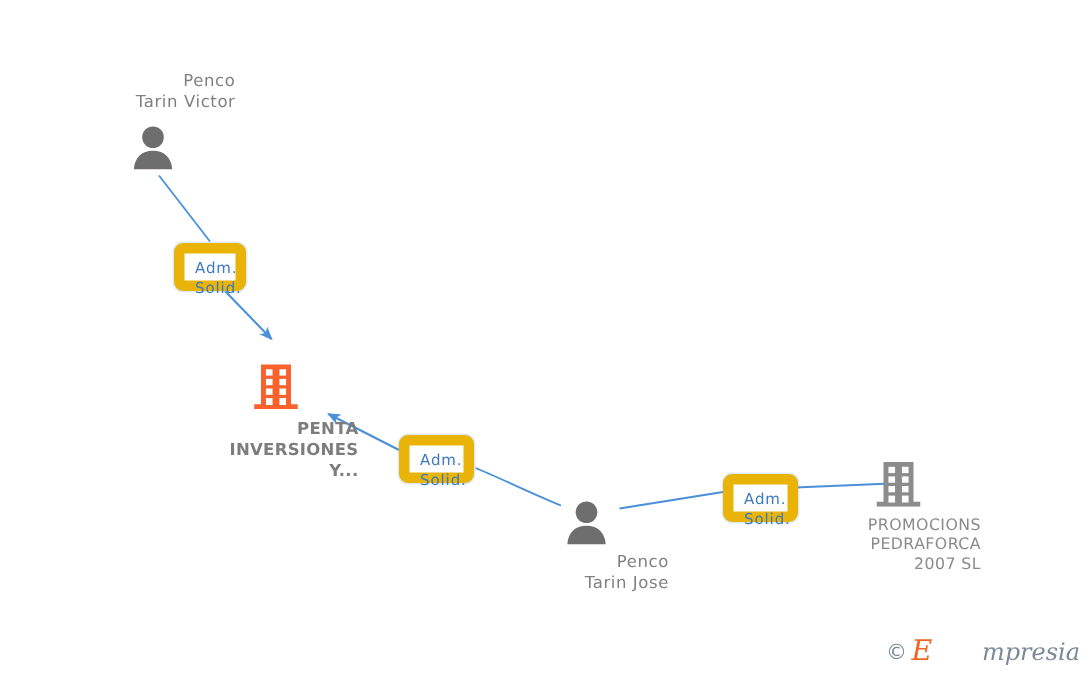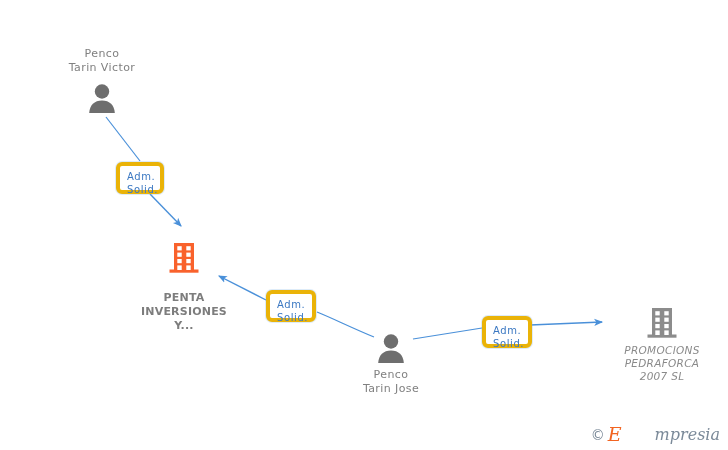--- a/index.html
+++ b/index.html
@@ -22,21 +22,21 @@
     left: 0;
     top: 0;
     width: 728px;
     height: 450px;
     pointer-events: none;
   }
 
   
   .node {
     position: absolute;
-    text-align: center;
+    text-align: right;
   }
   .person-icon {
     width: 34px;
     height: 30px;
     margin: 0 auto;
     display: block;
   }
   .building-icon {
     width: 34px;
     height: 34px;
@@ -62,21 +62,21 @@
     font-weight: normal;
     color: #8a8a8a;
     font-size: 10.5px;
     line-height: 13px;
     letter-spacing: 0.3px;
   }
 
   
   .rel-box {
     position: absolute;
-    border: 4px solid #eab308;
+    border: 7px solid #eab308;
     border-radius: 6px;
     background: #ffffff;
     color: #3b78c2;
     font-size: 10px;
     line-height: 13px;
     letter-spacing: 0.6px;
     padding: 4px 7px 5px 7px;
     box-sizing: border-box;
     text-align: right;
     white-space: pre-line;
@@ -158,41 +158,41 @@
       <rect x="2.5" y="28.5" width="29" height="3.2" fill="#f9622c"></rect>
       <rect x="10.3" y="5.2" width="4.4" height="4.2" fill="#ffffff"></rect>
       <rect x="19.3" y="5.2" width="4.4" height="4.2" fill="#ffffff"></rect>
       <rect x="10.3" y="11.6" width="4.4" height="4.2" fill="#ffffff"></rect>
       <rect x="19.3" y="11.6" width="4.4" height="4.2" fill="#ffffff"></rect>
       <rect x="10.3" y="18" width="4.4" height="4.2" fill="#ffffff"></rect>
       <rect x="19.3" y="18" width="4.4" height="4.2" fill="#ffffff"></rect>
       <rect x="10.3" y="24.4" width="4.4" height="4.6" fill="#ffffff"></rect>
       <rect x="19.3" y="24.4" width="4.4" height="4.6" fill="#ffffff"></rect>
     </svg>
-    <div class="node-label company" style="margin-top:16px;">PENTA
+    <div class="node-label company" style="margin-top:4px;">PENTA
 INVERSIONES
 Y...</div>
   </div>
 
   <div class="rel-box" style="left:266px; top:290px; width:50px; height:32px;">Adm.
 Solid.</div>
 
   <div class="node" style="left:336px; top:333px; width:110px;">
     <svg class="person-icon" viewBox="0 0 34 30">
       <circle cx="17" cy="8.5" r="7.2" fill="#6e6e6e"></circle>
       <path d="M17,17.5 C9.4,17.5 4.6,22.2 4.2,30 L29.8,30 C29.4,22.2 24.6,17.5 17,17.5 Z" fill="#6e6e6e"></path>
     </svg>
     <div class="node-label" style="margin-top:5px;">Penco
 Tarin Jose</div>
   </div>
 
   <div class="rel-box" style="left:482px; top:316px; width:50px; height:32px;">Adm.
 Solid.</div>
 
-  <div class="node" style="left:607px; top:306px; width:110px;font-style:italic;">
+  <div class="node" style="left:544px; top:306px; width:110px;">
     <svg class="building-icon" viewBox="0 0 34 34">
       <rect x="7" y="2" width="20" height="28" fill="#8c8c8c"></rect>
       <rect x="2.5" y="28.5" width="29" height="3.2" fill="#8c8c8c"></rect>
       <rect x="10.3" y="5.2" width="4.4" height="4.2" fill="#ffffff"></rect>
       <rect x="19.3" y="5.2" width="4.4" height="4.2" fill="#ffffff"></rect>
       <rect x="10.3" y="11.6" width="4.4" height="4.2" fill="#ffffff"></rect>
       <rect x="19.3" y="11.6" width="4.4" height="4.2" fill="#ffffff"></rect>
       <rect x="10.3" y="18" width="4.4" height="4.2" fill="#ffffff"></rect>
       <rect x="19.3" y="18" width="4.4" height="4.2" fill="#ffffff"></rect>
       <rect x="10.3" y="24.4" width="4.4" height="4.6" fill="#ffffff"></rect>

